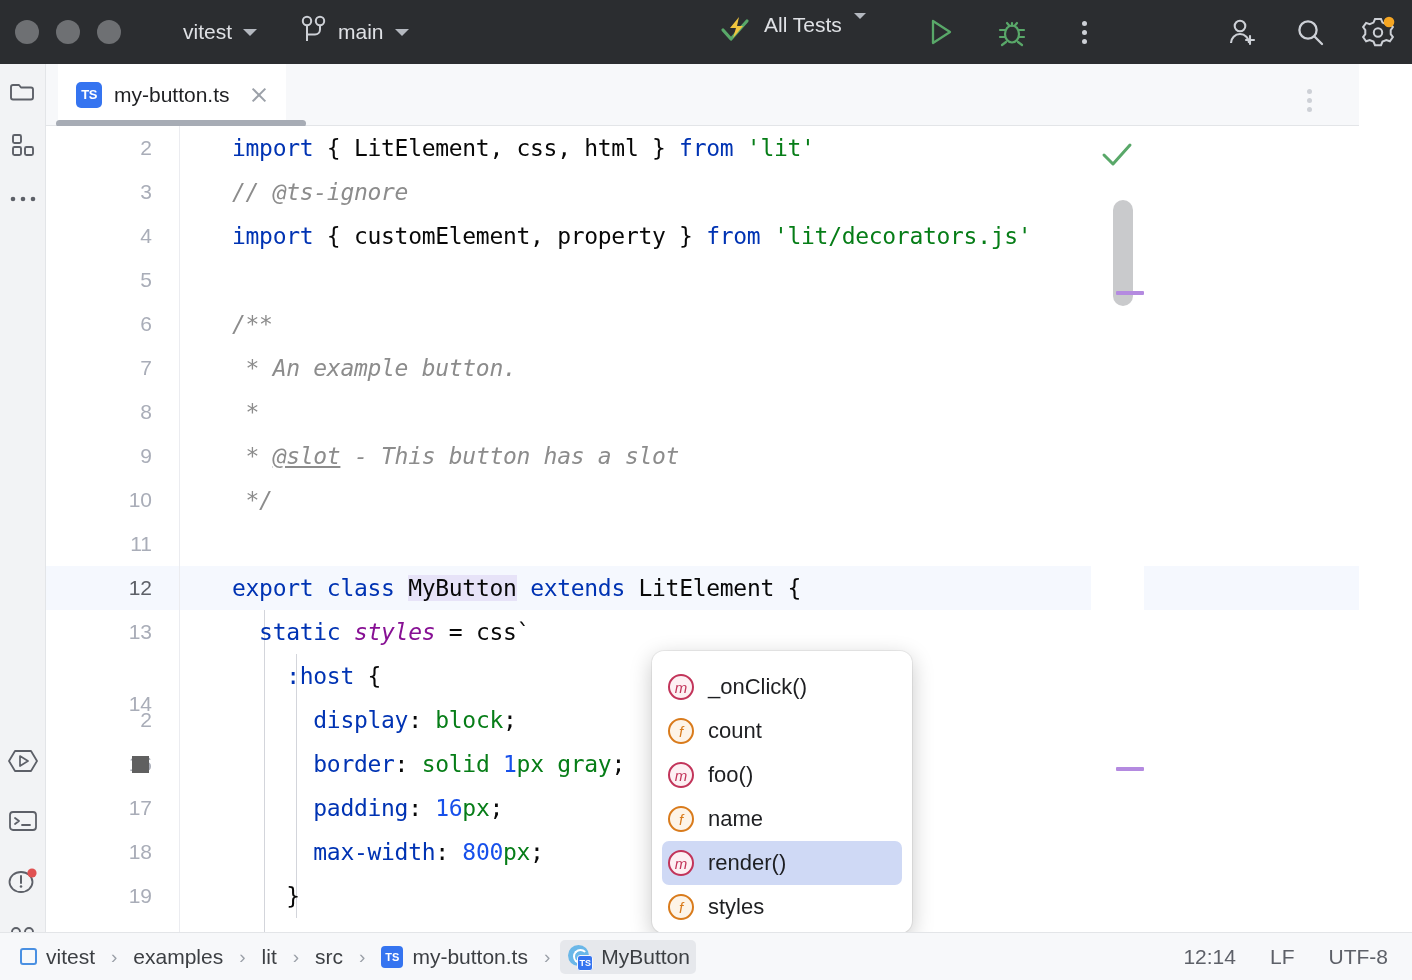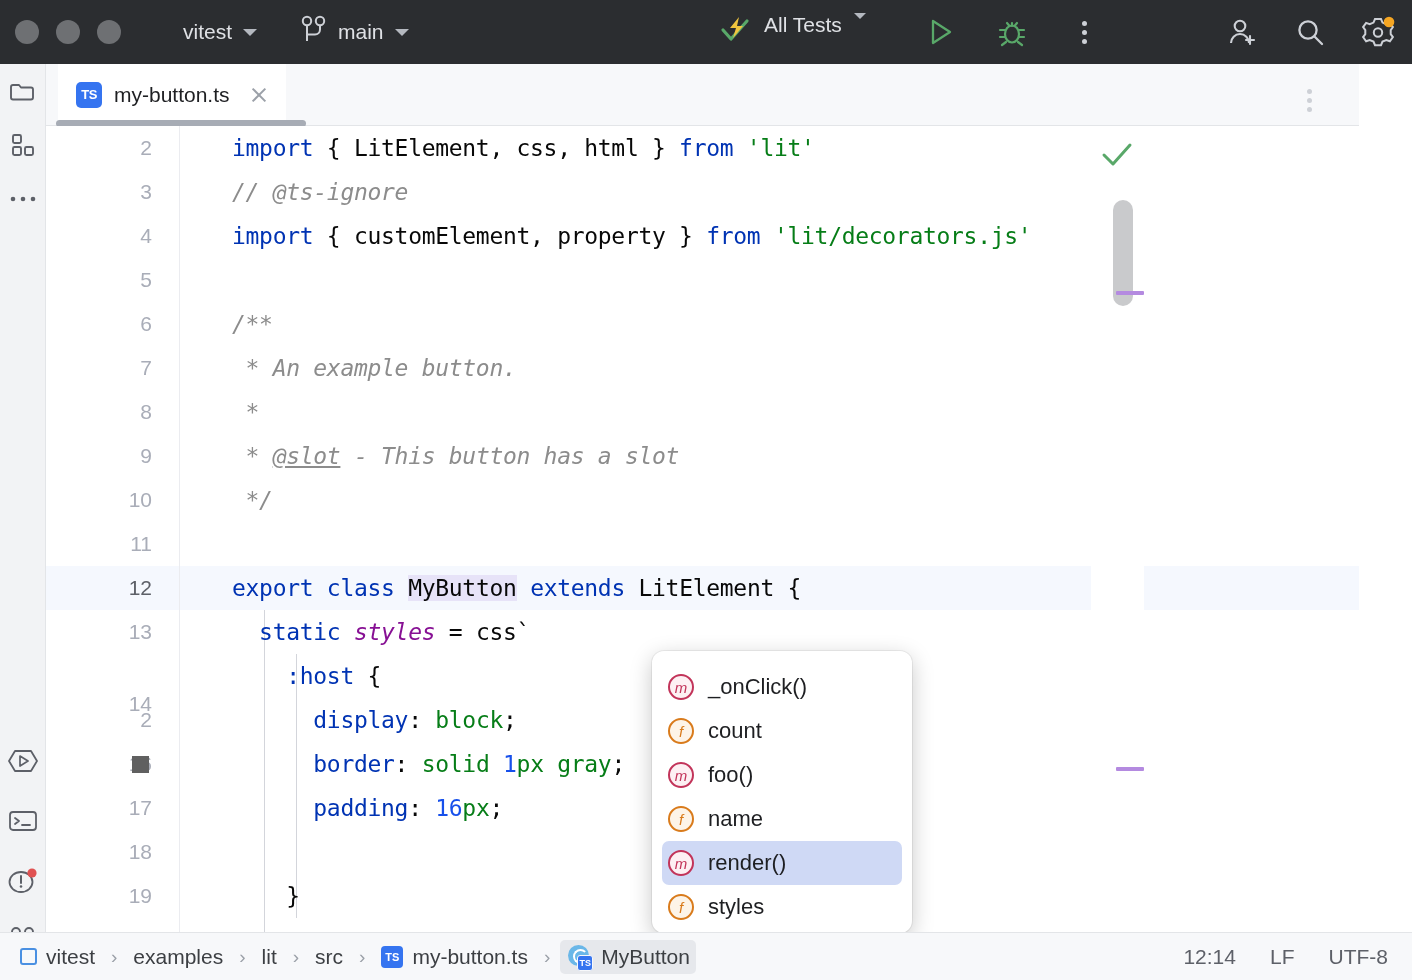--- a/index.html
+++ b/index.html
@@ -400,20 +400,21 @@
       <div class="codeline" style="top:484px;">  <span class="kw">static</span> <span class="fld">styles</span> = css`</div>
 
       <div class="codeline" style="top:528px;">    <span class="cssp">:host</span> {</div>
 
       <div class="codeline" style="top:572px;text-align:right;">      <span class="cssp">display</span>: <span class="cssv">block</span>;</div>
 
       <div class="codeline" style="top:616px;">      <span class="cssp">border</span>: <span class="cssv">solid</span> <span class="num">1</span><span class="cssv">px gray</span>;</div>
 
       <div class="codeline" style="top:660px;">      <span class="cssp">padding</span>: <span class="num">16</span><span class="cssv">px</span>;</div>
 
+      <div class="codeline" style="top:704px;">      <span class="cssp">max-width</span>: <span class="num">800</span><span class="cssv">px</span>;</div>
 
       <div class="codeline" style="top:748px;">    }</div>
     </div>
   </div>
 
   <div class="markers">
     <span class="ok-check">
       <svg width="34" height="30" viewBox="0 0 34 30">
         <path d="M4 15 l9 9 L30 5" fill="none" stroke="#59a869" stroke-width="3" stroke-linecap="round" stroke-linejoin="round"></path>
       </svg>

